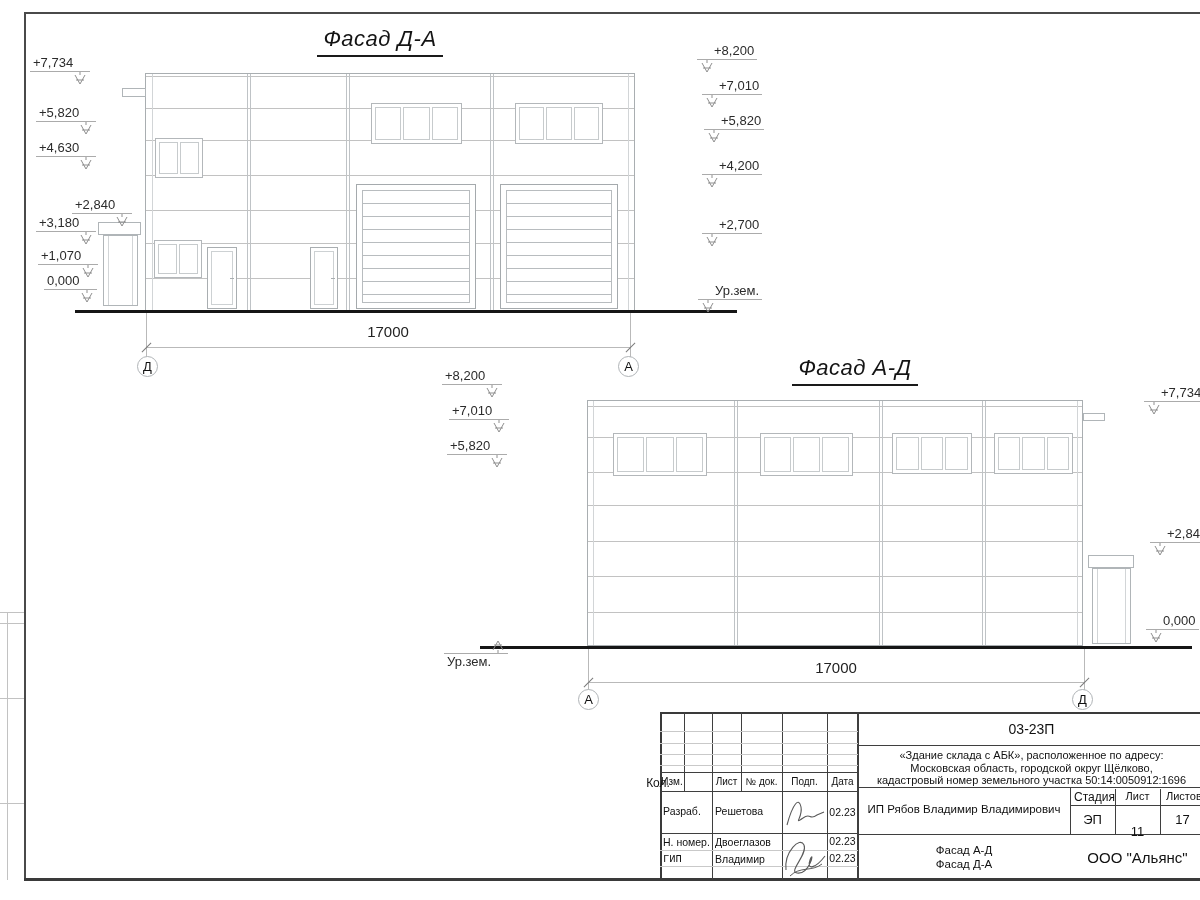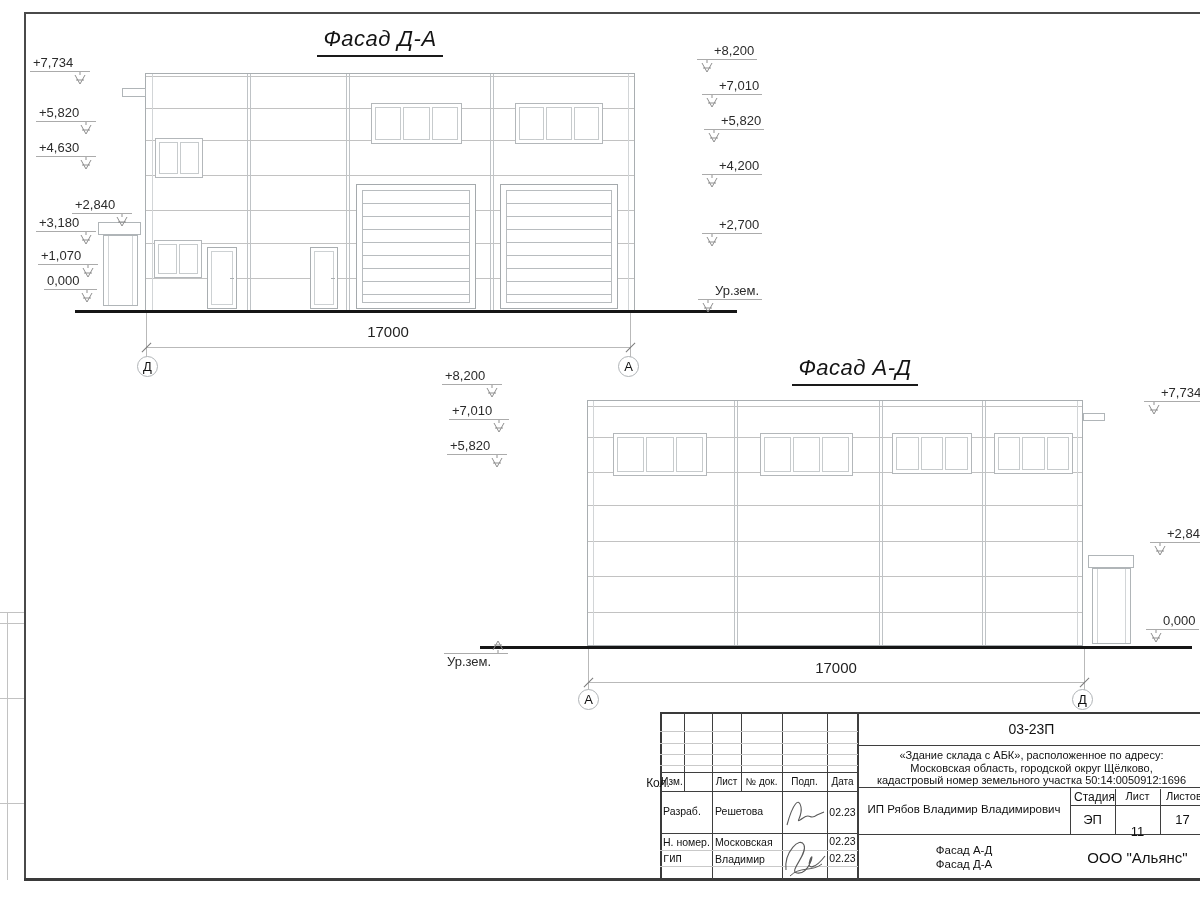--- a/index.html
+++ b/index.html
@@ -306,21 +306,21 @@
   <div class="tbt ctr" style="left:644px;top:776px;width:28px;font-size:12px;">Кол.</div>
   <div class="tbt ctr" style="left:712px;top:776px;width:29px;font-size:10px;">Лист</div>
   <div class="tbt ctr" style="left:741px;top:776px;width:41px;font-size:10px;">№ док.</div>
   <div class="tbt ctr" style="left:782px;top:776px;width:45px;font-size:10px;">Подп.</div>
   <div class="tbt ctr" style="left:827px;top:776px;width:31px;font-size:10px;">Дата</div>
 
   <div class="tbt" style="left:663px;top:805px;font-size:10.5px;">Разраб.</div>
   <div class="tbt" style="left:715px;top:805px;font-size:10.5px;">Решетова</div>
   <div class="tbt ctr" style="left:828px;top:806px;width:29px;font-size:10.5px;">02.23</div>
   <div class="tbt" style="left:663px;top:836px;font-size:10.5px;">Н. номер.</div>
-  <div class="tbt" style="left:715px;top:836px;font-size:10.5px;">Московская</div>
+  <div class="tbt" style="left:715px;top:836px;font-size:10.5px;">Двоеглазов</div>
   <div class="tbt ctr" style="left:828px;top:835px;width:29px;font-size:10.5px;">02.23</div>
   <div class="tbt" style="left:663px;top:853px;font-size:10.5px;font-family:Liberation Mono, monospace;">ГИП</div>
   <div class="tbt" style="left:715px;top:853px;font-size:10.5px;">Владимир</div>
   <div class="tbt ctr" style="left:828px;top:852px;width:29px;font-size:10.5px;">02.23</div>
 
   <svg class="abs" style="left:784px;top:795px;" width="42" height="36" viewBox="0 0 42 36">
     <path d="M3 30 C9 8 15 2 17 12 C19 22 9 30 19 23 C27 17 25 26 33 20 L40 17" stroke="#5a5a5a" fill="none" stroke-width="1.1"></path>
   </svg>
   <svg class="abs" style="left:782px;top:832px;" width="46" height="46" viewBox="0 0 46 46">
     <path d="M4 38 C2 20 18 4 22 13 C26 22 6 40 15 41 C28 43 33 16 28 28 C24 39 34 36 43 24" stroke="#5a5a5a" fill="none" stroke-width="1.1"></path>

